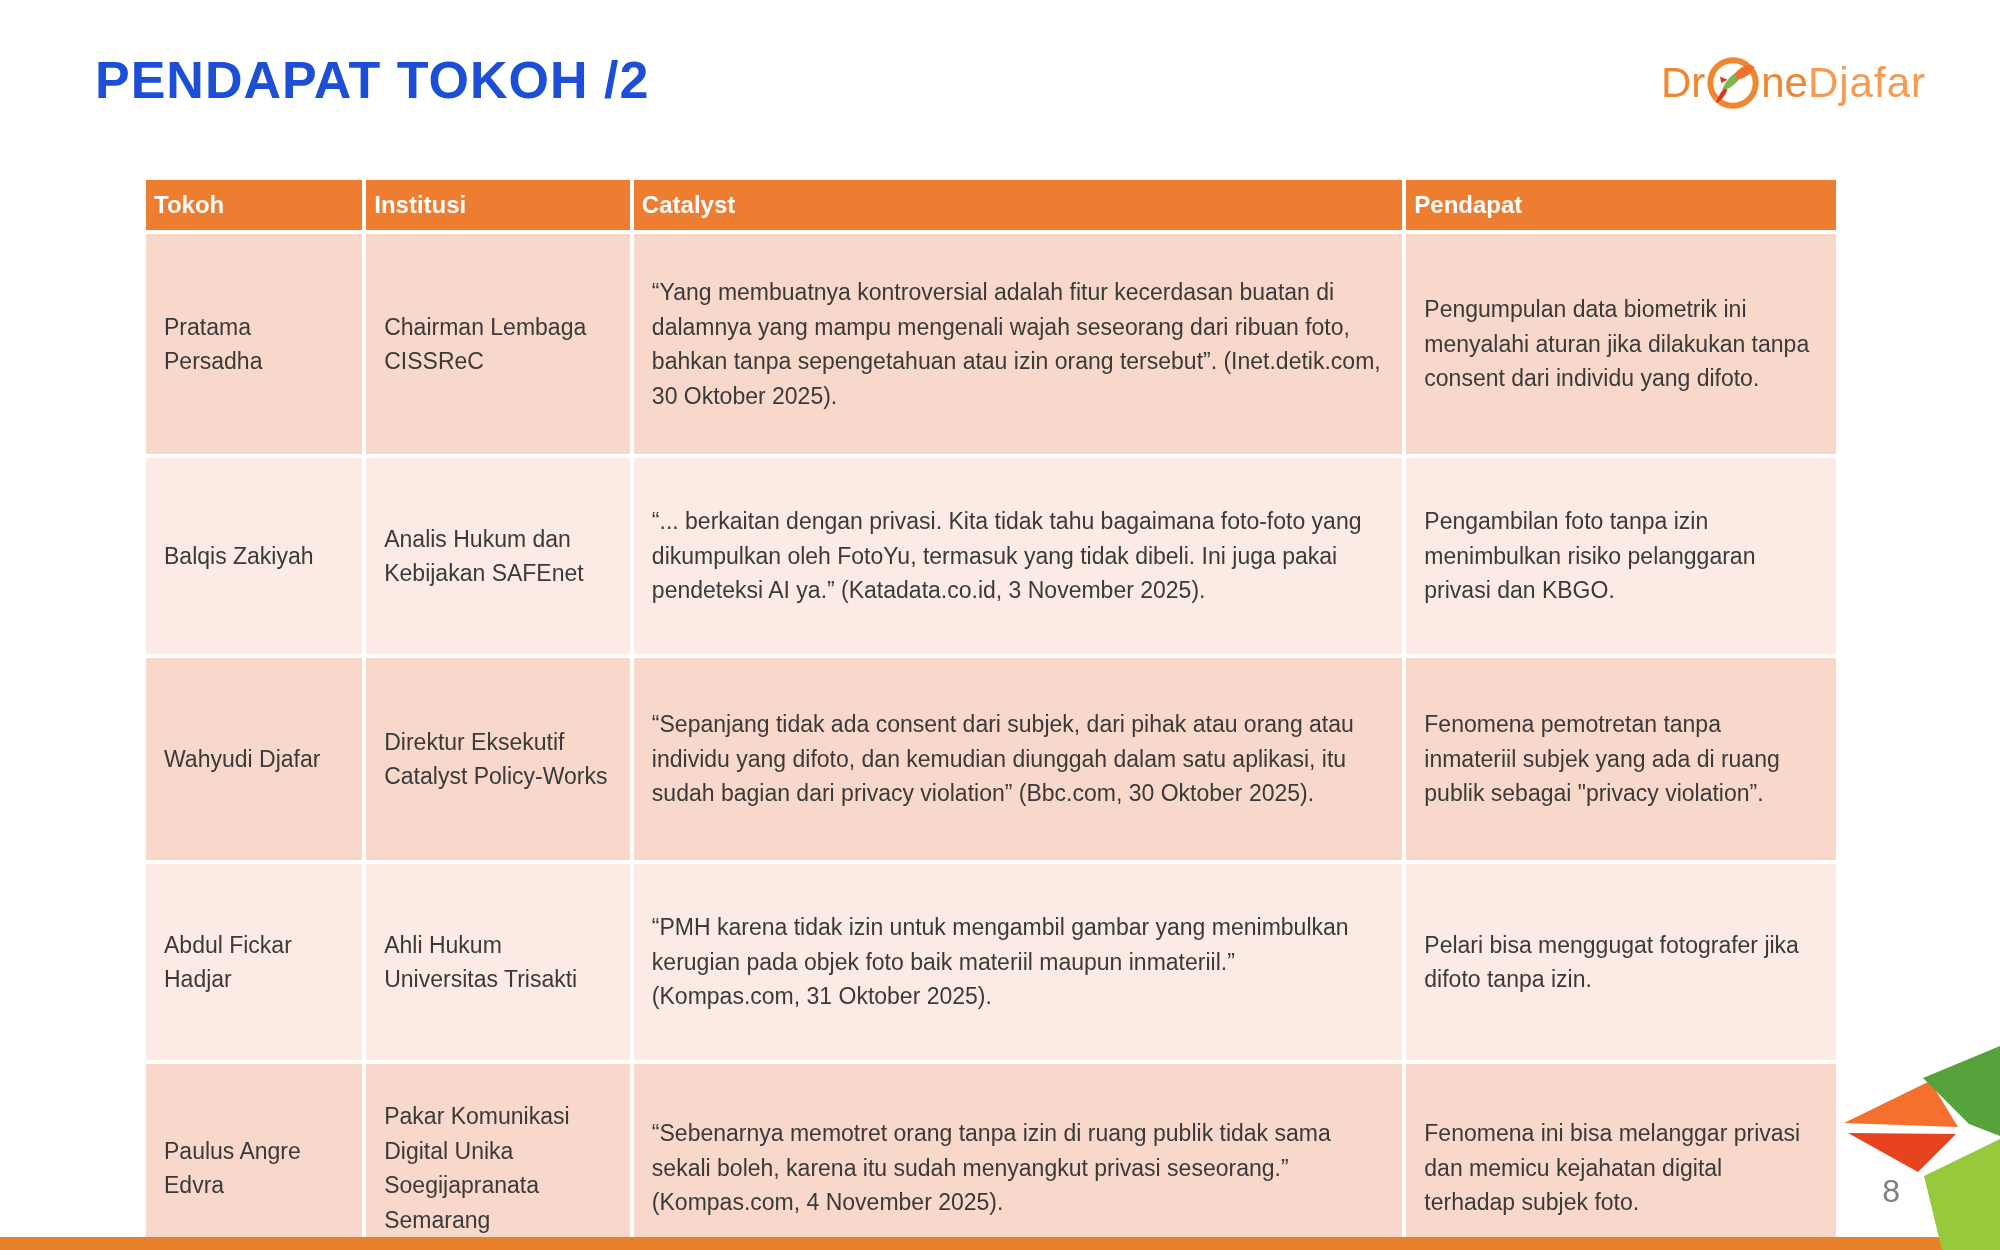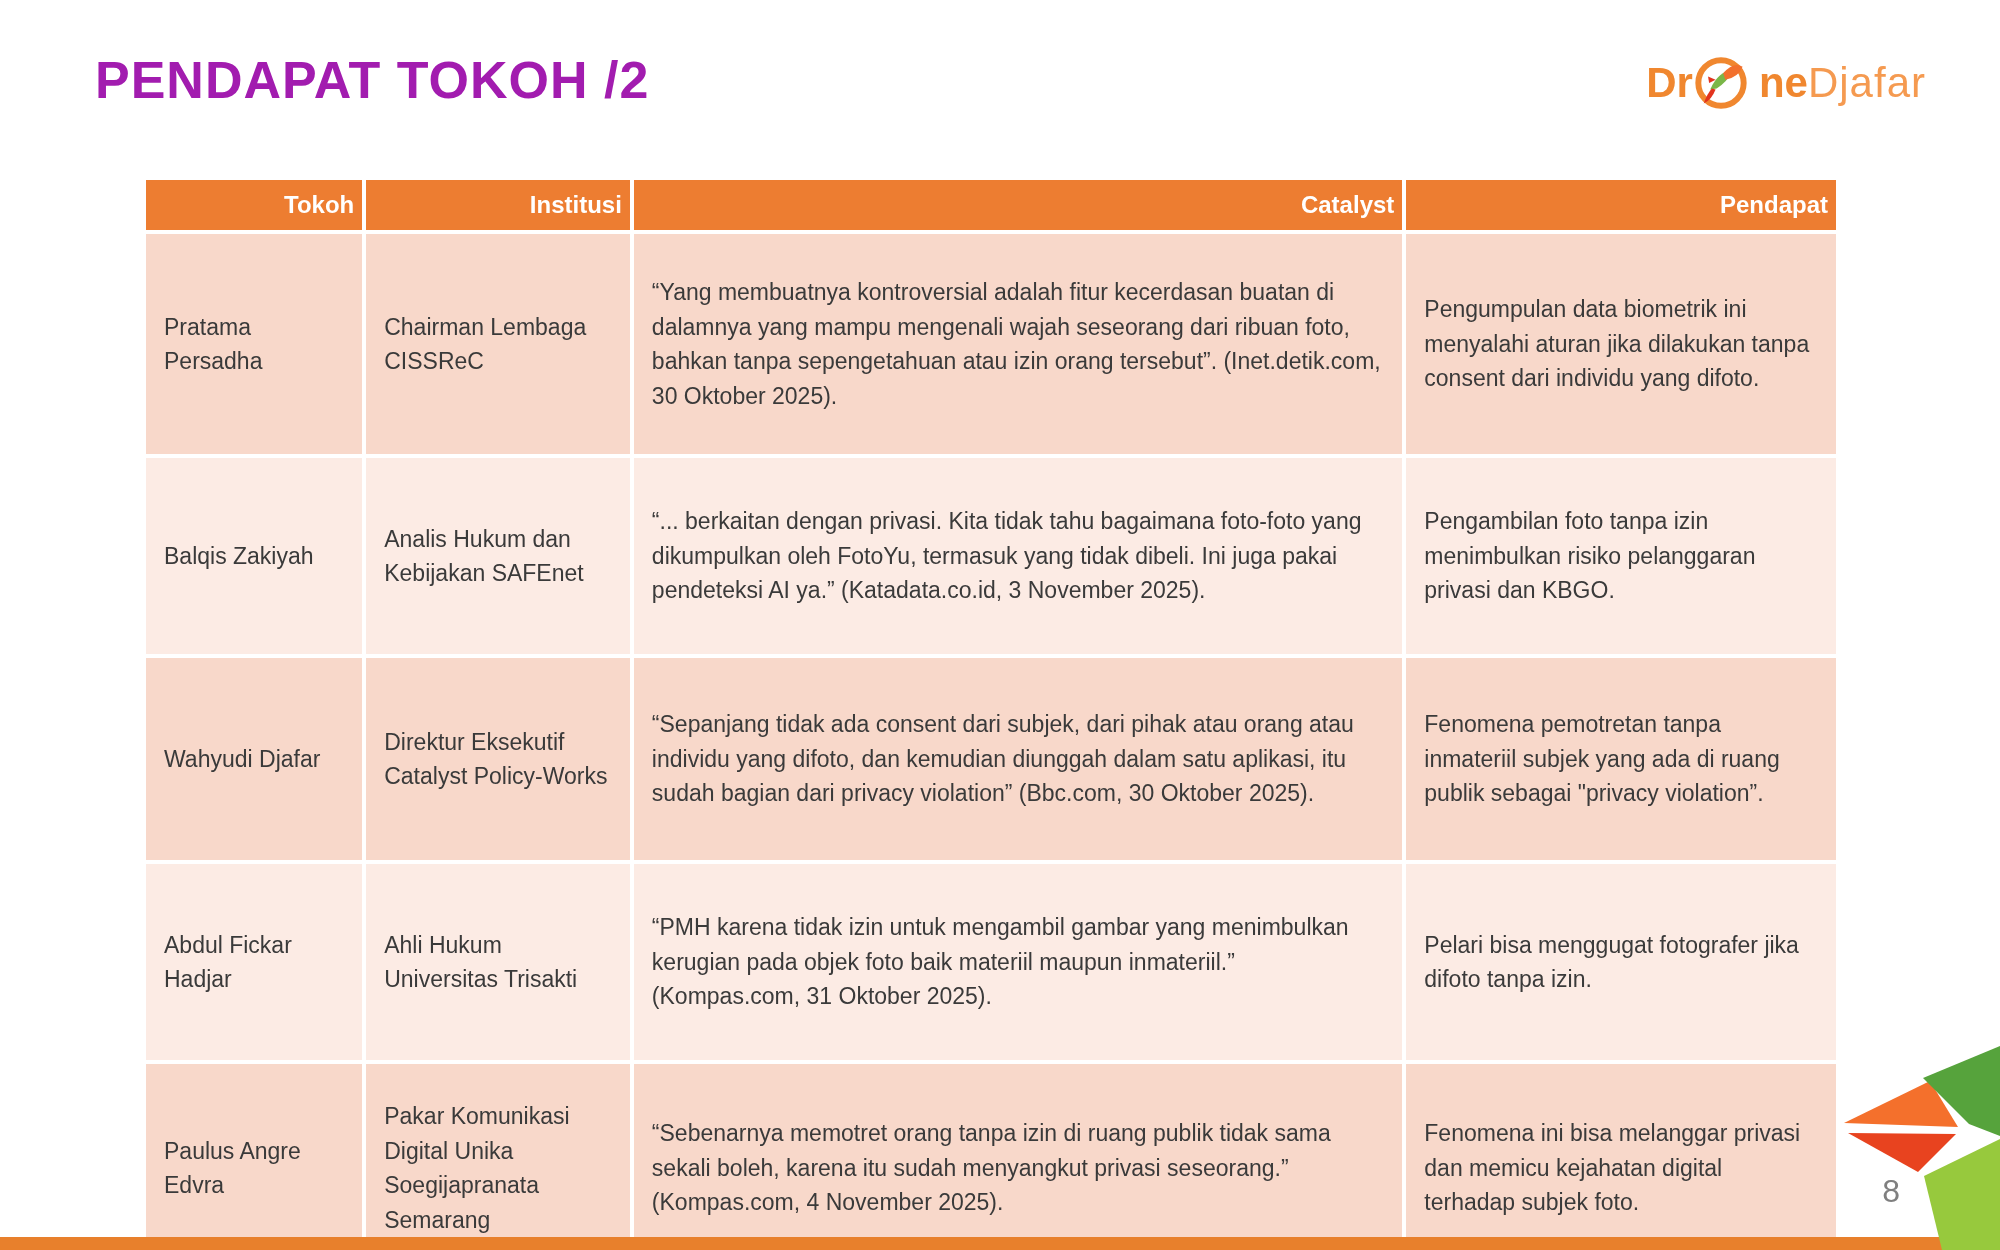--- a/index.html
+++ b/index.html
@@ -8,38 +8,38 @@
     font-family:"Liberation Sans", sans-serif;
     background:#ffffff;
   }
   .slide {
     position:relative; width:2000px; height:1250px;
     background:#ffffff; overflow:hidden;
   }
   .page-title {
     position:absolute; left:95px; top:50px;
     font-size:52px; font-weight:bold; letter-spacing:1px;
-    color:#a21caf;
+    color:#1d4ed8;
   }
   
   .logo {
     position:absolute; right:74px; top:56px;
     display:flex; align-items:center; line-height:1;
   }
-  .logo .bold-part { font-size:42px; font-weight:bold; color:#F0872F;margin-left:10px; }
+  .logo .bold-part { font-size:42px; font-weight:normal; color:#F0872F; }
   .logo .light-part { font-size:42px; font-weight:400; color:#F59A50; letter-spacing:1px; }
   .logo .bird-wrap { width:54px; height:54px; margin:0 1px; }
   .logo .bird-wrap svg { width:54px; height:54px; display:block; }
 
   
   .table-wrap { position:absolute; left:142px; top:176px; width:1698px; }
   table.tokoh-table { border-collapse:collapse; width:100%; table-layout:fixed; }
   .tokoh-table th {
     background:#ED7D31; color:#ffffff;
-    font-size:24px; font-weight:bold; text-align:right;
+    font-size:24px; font-weight:bold; text-align:left;
     height:46px; border:4px solid #ffffff; padding:2px 8px;
   }
   .tokoh-table td {
     font-size:23px; color:#3a3a3a; line-height:1.5;
     padding:12px 18px; vertical-align:middle; text-align:left;
     border:4px solid #ffffff; word-wrap:break-word;
   }
   .tokoh-table tr.odd  td { background:#F8D8CA; }
   .tokoh-table tr.even td { background:#FCEBE4; }
   .tokoh-table tr.r1 td { height:196px; }

